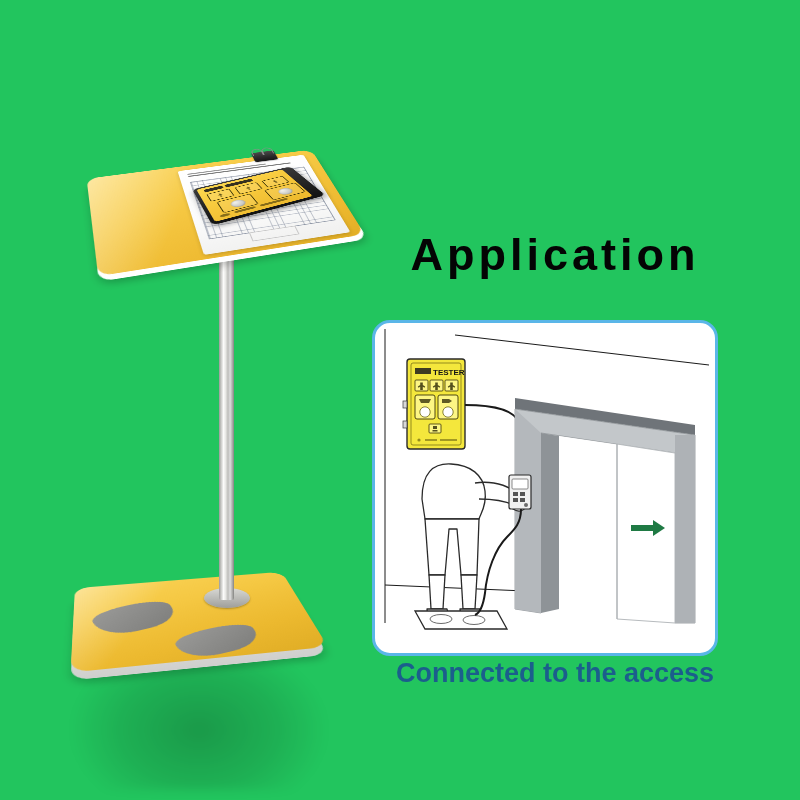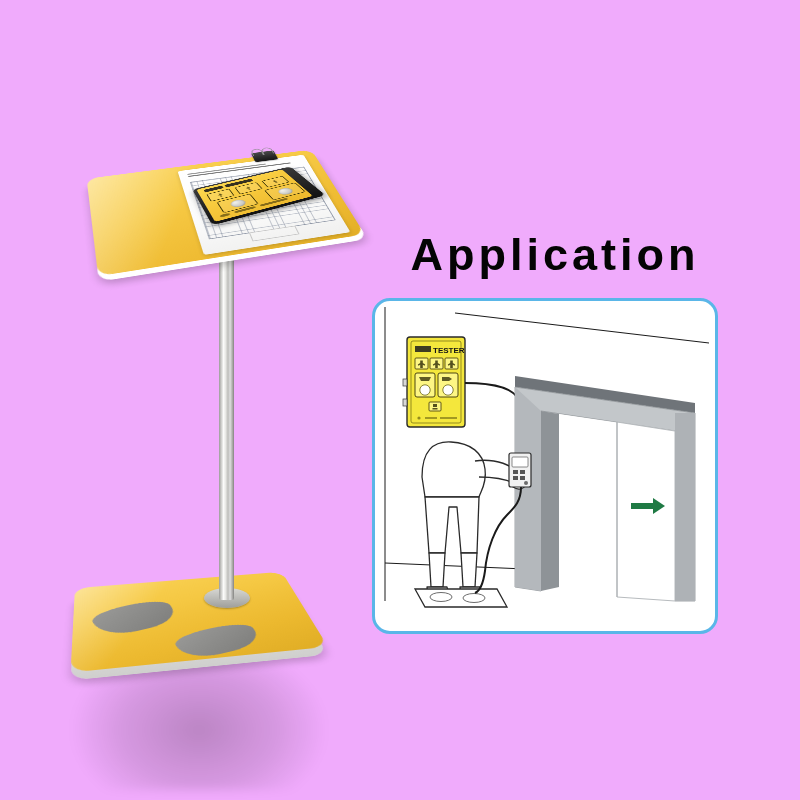--- a/index.html
+++ b/index.html
@@ -10,21 +10,21 @@
   body {
     width: 800px; height: 800px;
     position: relative;
     overflow: hidden;
     font-family: "Liberation Sans", sans-serif;
   }
   #stage {
     position: absolute;
     left: 0; top: 0;
     width: 800px; height: 800px;
-    background: #f0abfc;
+    background: #22c55e;
   }
 
   
   #product-photo {
     position: absolute;
     left: 45px; top: 120px;
     width: 320px; height: 600px;
   }
 
   
@@ -279,21 +279,21 @@
     text-align: center;
     font-size: 45px;
     font-weight: bold;
     letter-spacing: 4px;
     color: #040404;
     font-family: "Liberation Sans", sans-serif;
     line-height: 1;
   }
   .app-panel {
     position: absolute;
-    left: 4px; top: 66px;
+    left: 4px; top: 88px;
     width: 340px; height: 330px;
     border: 3px solid #5ab6e8;
     border-radius: 18px;
     background: #ffffff;
     overflow: hidden;
   }
   .app-caption {
     position: absolute;
     left: 0; top: 424px;
     width: 374px;
@@ -483,17 +483,17 @@
             <rect x="138" y="175" width="5" height="4"></rect>
             <rect x="145" y="175" width="5" height="4"></rect>
           </g>
           <circle cx="151" cy="182" r="2" fill="#6c6c6c"></circle>
         </g>
 
       </svg>
     </div>
 
     <div class="app-caption nosel">
-      <br>
+      <span>Connected to the access</span><br>
     </div>
   </div>
 
 </div>
 
 </body></html>

